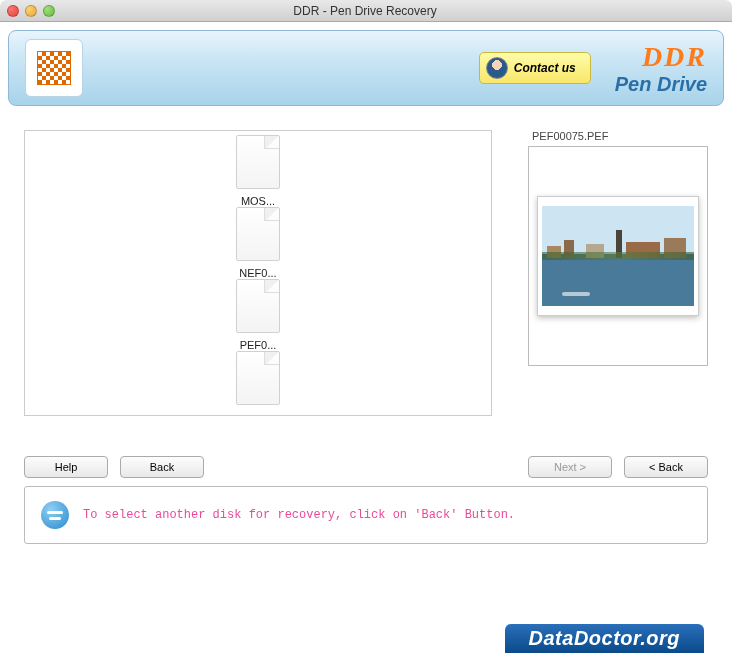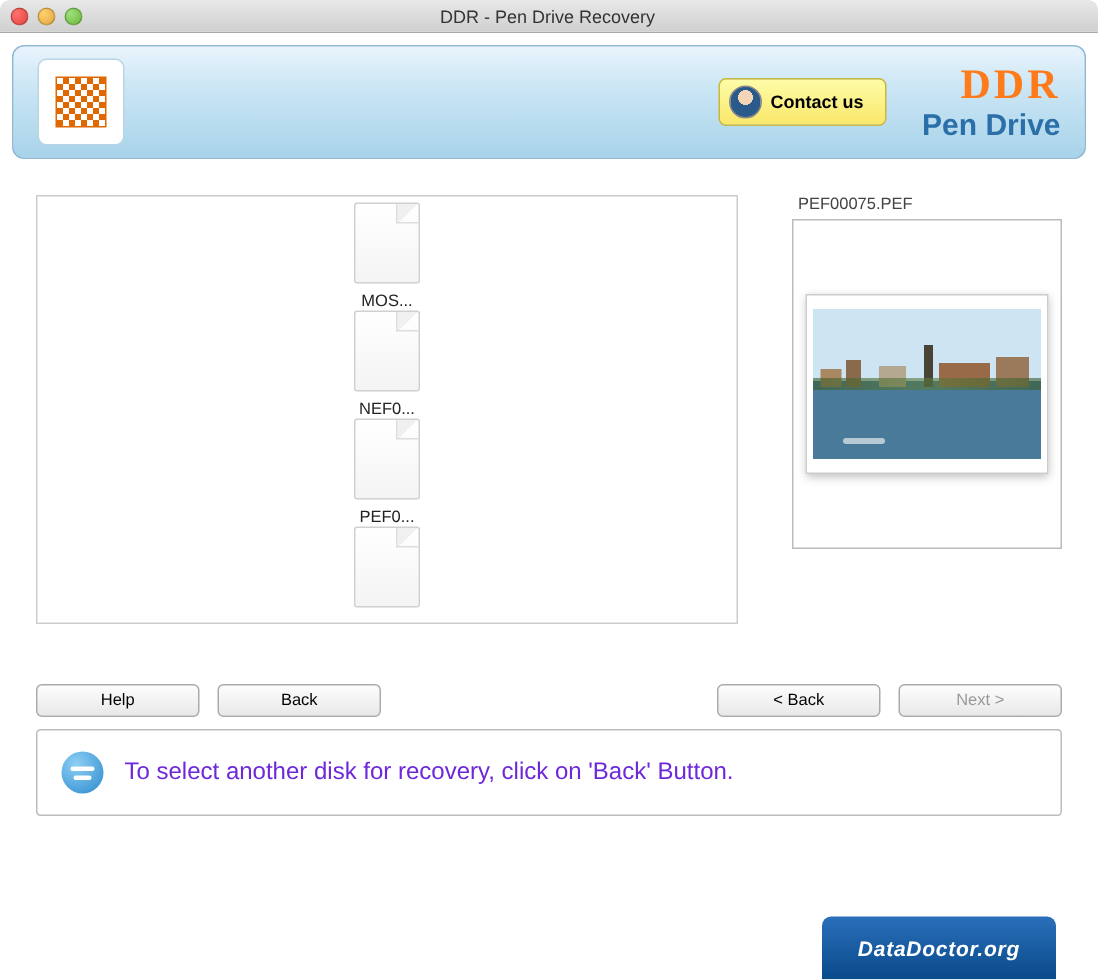--- a/index.html
+++ b/index.html
@@ -9,23 +9,23 @@
 .traffic-lights { display: flex; gap: 6px; }
 .light { width: 12px; height: 12px; border-radius: 50%; border: 1px solid rgba(0,0,0,0.2); }
 .light.red { background: radial-gradient(circle at 30% 30%, #ff726f, #e2453e); }
 .light.yellow { background: radial-gradient(circle at 30% 30%, #ffd36f, #e2a53e); }
 .light.green { background: radial-gradient(circle at 30% 30%, #9fe07c, #6bb83d); }
 .titlebar-title { flex: 1; text-align: center; font-size: 12px; color: #333; margin-right: 50px; }
 .header { height: 76px; background: linear-gradient(180deg, #e8f4fc 0%, #c9e5f4 40%, #a8d3ea 100%); border: 1px solid #8fb8d4; border-radius: 8px; margin: 8px; display: flex; align-items: center; padding: 0 16px; position: relative; }
 .logo-box { width: 58px; height: 58px; background: #fff; border: 1px solid #b8d4e6; border-radius: 6px; display: flex; align-items: center; justify-content: center; }
 .logo-pattern { width: 34px; height: 34px; background: repeating-conic-gradient(#e06800 0 25%, #fff 0 50%); background-size: 8px 8px; border: 1px solid #e06800; }
 .header-right { margin-left: auto; display: flex; align-items: center; gap: 24px; }
-.contact-btn { background: linear-gradient(#fefca8, #f9e76a); border: 1px solid #c9b840; border-radius: 5px; padding: 4px 14px 4px 6px; display: flex; align-items: center; gap: 6px; font-size: 12px; font-weight: bold; cursor: pointer; }
+.contact-btn { background: linear-gradient(#fefca8, #f9e76a); border: 1px solid #c9b840; border-radius: 5px; padding: 4px 14px 4px 6px; display: flex; align-items: center; gap: 6px; font-size: 12px; font-weight: bold; cursor: pointer; font-style: italic; }
 .contact-avatar { width: 22px; height: 22px; border-radius: 50%; background: radial-gradient(circle at 50% 35%, #f4d5b8 30%, #2a5a8a 30%); border: 1px solid #888; position: relative; }
-.brand { text-align: right; }
+.brand { text-align: right; font-style: italic; }
 .brand-title { font-size: 28px; font-weight: bold; color: #ff7a1a; letter-spacing: 2px; font-family: Georgia, serif; }
 .brand-sub { font-size: 20px; color: #2a6fa8; font-weight: 600; }
 .main-area { margin: 8px; padding: 16px; display: flex; gap: 12px; }
 .file-grid-container { flex: 1; border: 1px solid #ccc; padding: 4px 14px; height: 286px; overflow: hidden; position: relative; background: #fff; }
 .file-grid { display: grid; grid-template-columns: repeat(5, 1fr); gap: 10px 4px; }
 .file-item { display: flex; flex-direction: column; align-items: center; cursor: pointer; }
 .file-icon { width: 44px; height: 54px; background: linear-gradient(#fff, #f4f4f4); border: 1px solid #d0d0d0; border-radius: 2px; position: relative; }
 .file-icon::before { content: ''; position: absolute; top: 0; right: 0; width: 14px; height: 12px; background: linear-gradient(135deg, #f0f0f0 50%, transparent 50%); border-bottom: 1px solid #ddd; border-left: 1px solid #ddd; }
 .file-label { margin-top: 6px; font-size: 11px; color: #222; max-width: 56px; overflow: hidden; white-space: nowrap; }
 .preview-panel { width: 204px; padding-left: 24px; }
@@ -38,29 +38,29 @@
 .b1 { left: 5px; width: 14px; height: 12px; background: #a88860; }
 .b2 { left: 22px; width: 10px; height: 18px; }
 .b3 { left: 44px; width: 18px; height: 14px; background: #b4a890; }
 .b4 { left: 74px; width: 6px; height: 28px; background: #4a4438; }
 .b5 { left: 84px; width: 34px; height: 16px; background: #986a48; }
 .b6 { left: 122px; width: 22px; height: 20px; background: #9a7a5a; }
 .trees { position: absolute; top: 46%; left: 0; right: 0; height: 8px; background: linear-gradient(to right, #3a5a2a, #5a7a3a, #3a5a2a); opacity: 0.6; }
 .wave { position: absolute; bottom: 10px; left: 20px; width: 28px; height: 4px; background: rgba(255,255,255,0.6); border-radius: 2px; }
 .open-folder-btn { margin-top: 14px; width: 100%; background: linear-gradient(#fefca8, #f9e76a); border: 1px solid #c9b840; border-radius: 5px; padding: 7px 0; font-size: 12px; font-weight: 500; cursor: pointer; }
 .bottom-buttons { margin: 24px 24px 8px; display: flex; gap: 12px; align-items: center; }
-.push-btn { background: linear-gradient(#fdfdfd, #e8e8e8); border: 1px solid #aaa; border-radius: 4px; padding: 4px 0; width: 109px; font-size: 11px; cursor: pointer; }
+.push-btn { background: linear-gradient(#fdfdfd, #e8e8e8); border: 1px solid #aaa; border-radius: 4px; padding: 4px 0; width: 84px; font-size: 11px; cursor: pointer; }
 .push-btn.disabled { color: #999; cursor: default; }
 .spacer { flex: 1; }
 .info-bar { margin: 6px 24px 0; border: 1px solid #bbb; border-radius: 3px; padding: 14px 16px; display: flex; align-items: center; gap: 14px; background: #fff; }
 .info-icon { width: 28px; height: 28px; border-radius: 50%; background: radial-gradient(circle at 35% 30%, #8ecff5, #2a8acb); display: flex; align-items: center; justify-content: center; position: relative; }
 .info-icon::before { content: ''; position: absolute; width: 16px; height: 3px; background: #fff; border-radius: 2px; top: 10px; }
 .info-icon::after { content: ''; position: absolute; width: 12px; height: 3px; background: #fff; border-radius: 2px; top: 16px; }
-.info-text { font-size: 16px; color: #6d28d9; }
-.footer-badge { position: absolute; bottom: 0; right: 28px; background: linear-gradient(#2a6fba, #0a4a8a); color: #fff; font-size: 14px; font-style: italic; font-weight: 600; padding: 13px 24px; border-radius: 6px 6px 0 0; letter-spacing: 0.5px; }
+.info-text { font-size: 12px; color: #ec4899; font-family: Liberation Mono, monospace; }
+.footer-badge { position: absolute; bottom: 0; right: 28px; background: linear-gradient(#2a6fba, #0a4a8a); color: #fff; font-size: 20px; font-style: italic; font-weight: 600; padding: 3px 24px; border-radius: 6px 6px 0 0; letter-spacing: 0.5px; }
 #file-grid-mount { display: contents; }
 </style>
 </head>
 <body>
 
 <div class="window">
 
   <div class="titlebar">
     <div class="traffic-lights">
       <div class="light red"></div>
@@ -120,22 +120,22 @@
           </div>
         </div>
       </div>
     </div>
   </div>
 
   <div class="bottom-buttons">
     <button class="push-btn">Help</button>
     <button class="push-btn">Back</button>
     <div class="spacer"></div>
+    <button class="push-btn disabled">Next &gt;</button>
     <button class="push-btn">&lt; Back</button>
-    <button class="push-btn disabled">Next &gt;</button>
   </div>
 
   <div class="info-bar">
     <div class="info-icon"></div>
     <div class="info-text">To select another disk for recovery, click on 'Back' Button.</div>
   </div>
 
   <div class="footer-badge">DataDoctor.org</div>
 </div>
 

